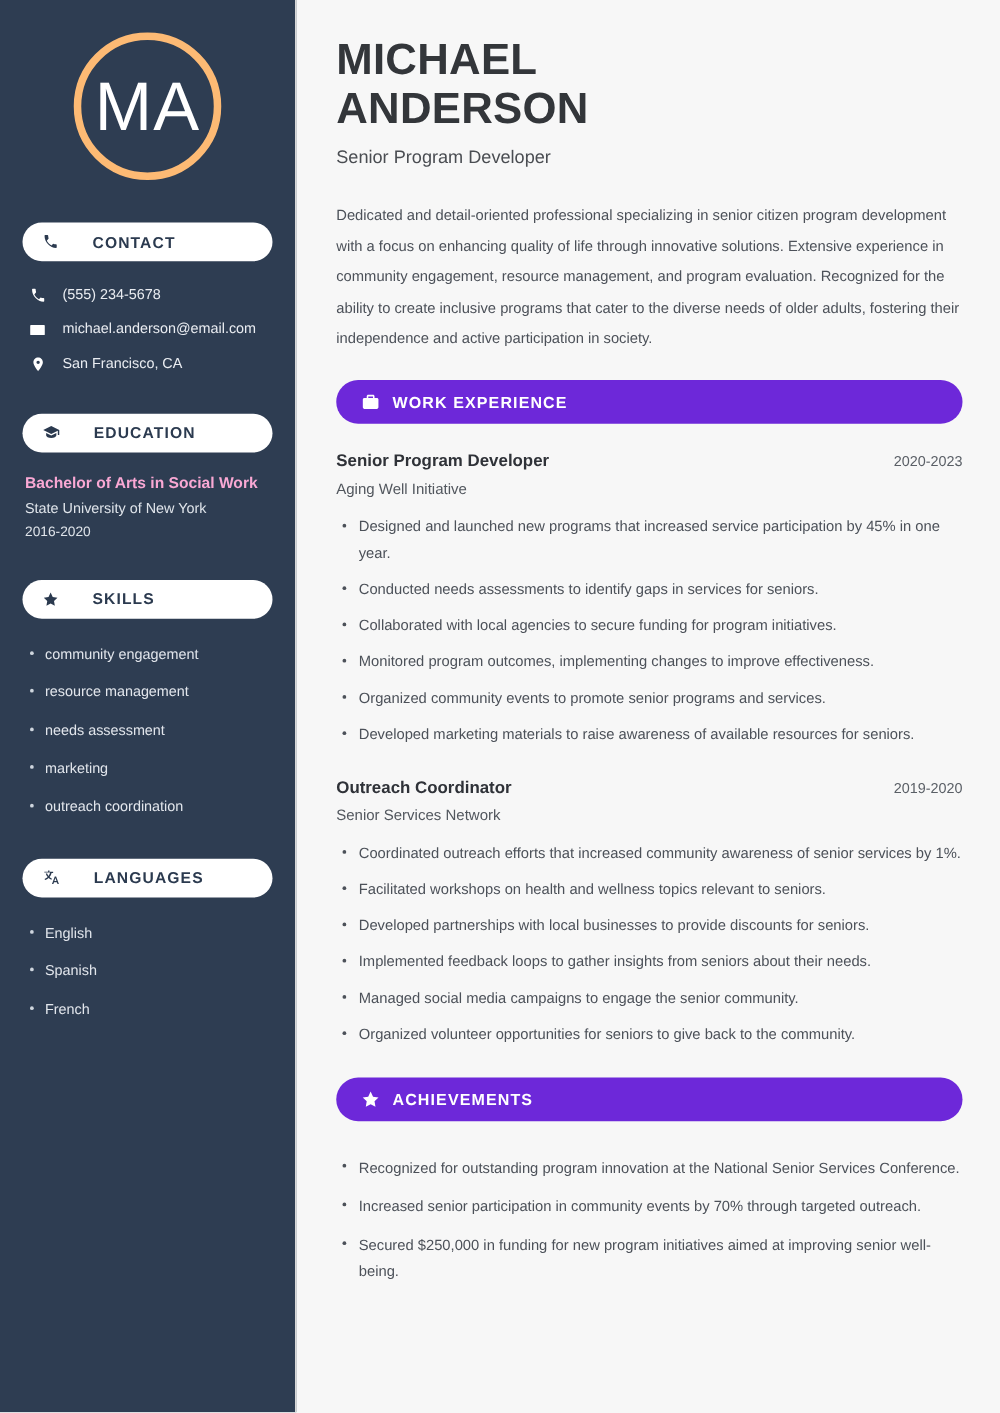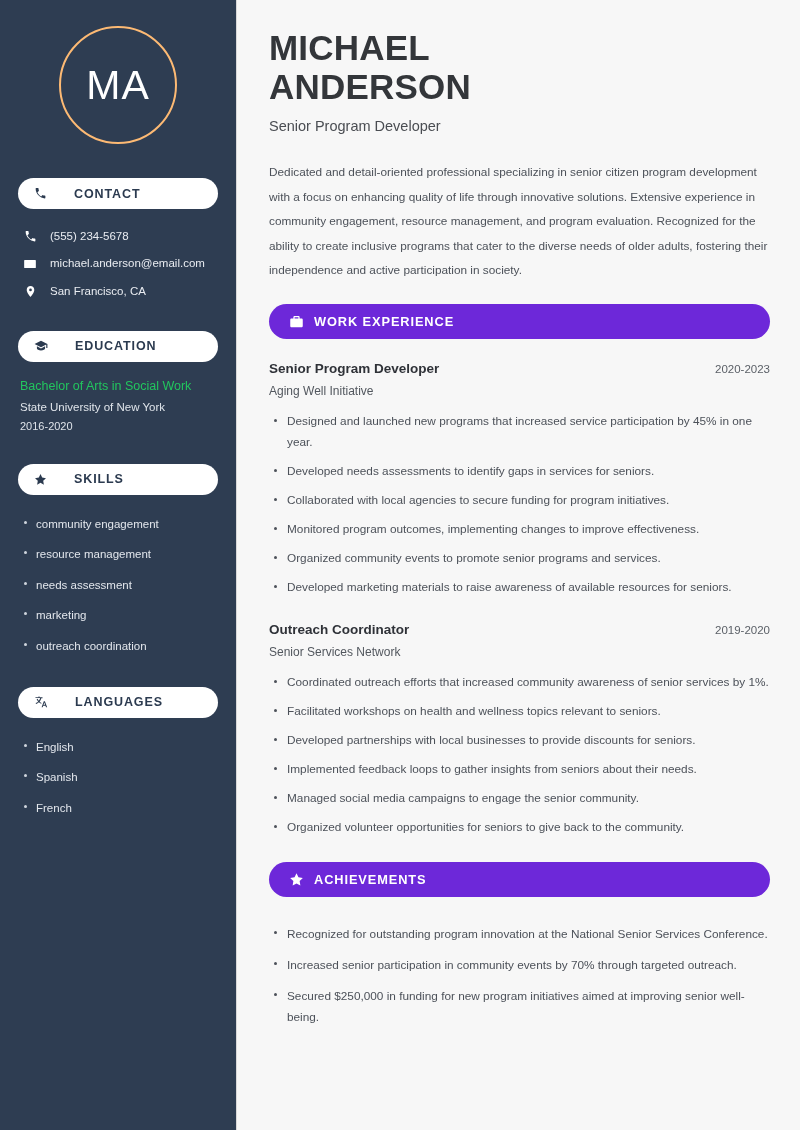--- a/index.html
+++ b/index.html
@@ -30,27 +30,27 @@
   }
 
   .monogram-wrap {
     display:flex;
     justify-content:center;
     margin-top:4px;
     margin-bottom:34px;
   }
   .monogram {
     width:118px; height:118px;
-    border:2px solid #fdba74;
+    border:6px solid #fdba74;
     border-radius:50%;
     display:flex;
     align-items:center;
     justify-content:center;
     color:#ffffff;
-    font-size:41px;
+    font-size:55px;
     font-weight:400;
     letter-spacing:1px;
   }
 
   .pill {
     background:#ffffff;
     color:#2b3a4f;
     border-radius:20px;
     height:31px;
     display:flex;
@@ -79,22 +79,22 @@
     width:16px;
     display:flex;
     align-items:center;
     justify-content:center;
     flex:0 0 16px;
   }
 
   .edu-block { padding-left:2px; margin-bottom:28px; }
   .edu-degree {
     font-size:12.5px;
-    font-weight:normal;
-    color:#22c55e;
+    font-weight:bold;
+    color:#f9a8d4;
     line-height:1.6;
     margin-bottom:2px;
   }
   .edu-school {
     font-size:11.5px;
     color:#dfe4ea;
     line-height:1.7;
   }
   .edu-years {
     font-size:11px;
@@ -325,21 +325,21 @@
     </div>
 
     <div class="job">
       <div class="job-head">
         <span class="job-role">Senior Program Developer</span>
         <span class="job-dates">2020-2023</span>
       </div>
       <div class="job-org">Aging Well Initiative</div>
       <ul class="bullets">
         <li>Designed and launched new programs that increased service participation by 45% in one year.</li>
-        <li>Developed needs assessments to identify gaps in services for seniors.</li>
+        <li>Conducted needs assessments to identify gaps in services for seniors.</li>
         <li>Collaborated with local agencies to secure funding for program initiatives.</li>
         <li>Monitored program outcomes, implementing changes to improve effectiveness.</li>
         <li>Organized community events to promote senior programs and services.</li>
         <li>Developed marketing materials to raise awareness of available resources for seniors.</li>
       </ul>
     </div>
 
     <div class="job">
       <div class="job-head">
         <span class="job-role">Outreach Coordinator</span>

